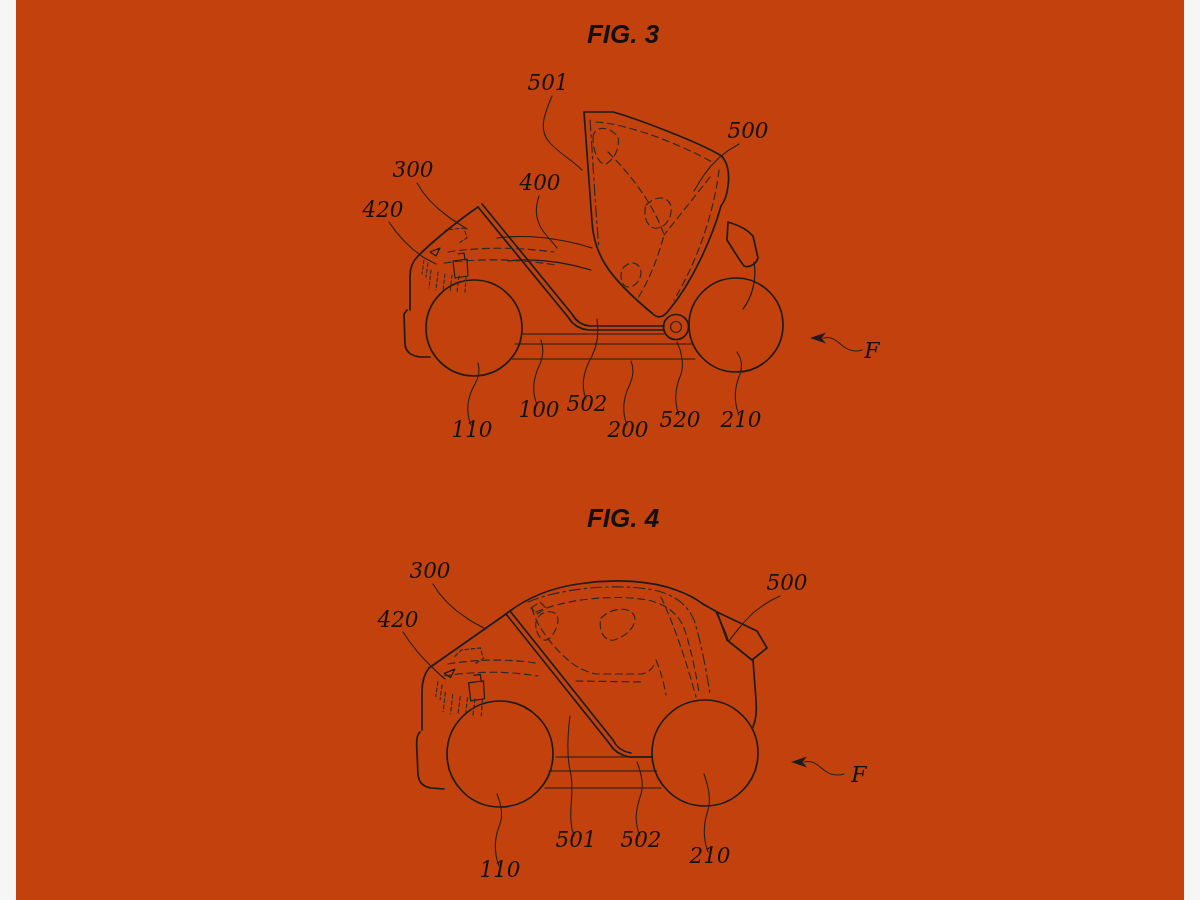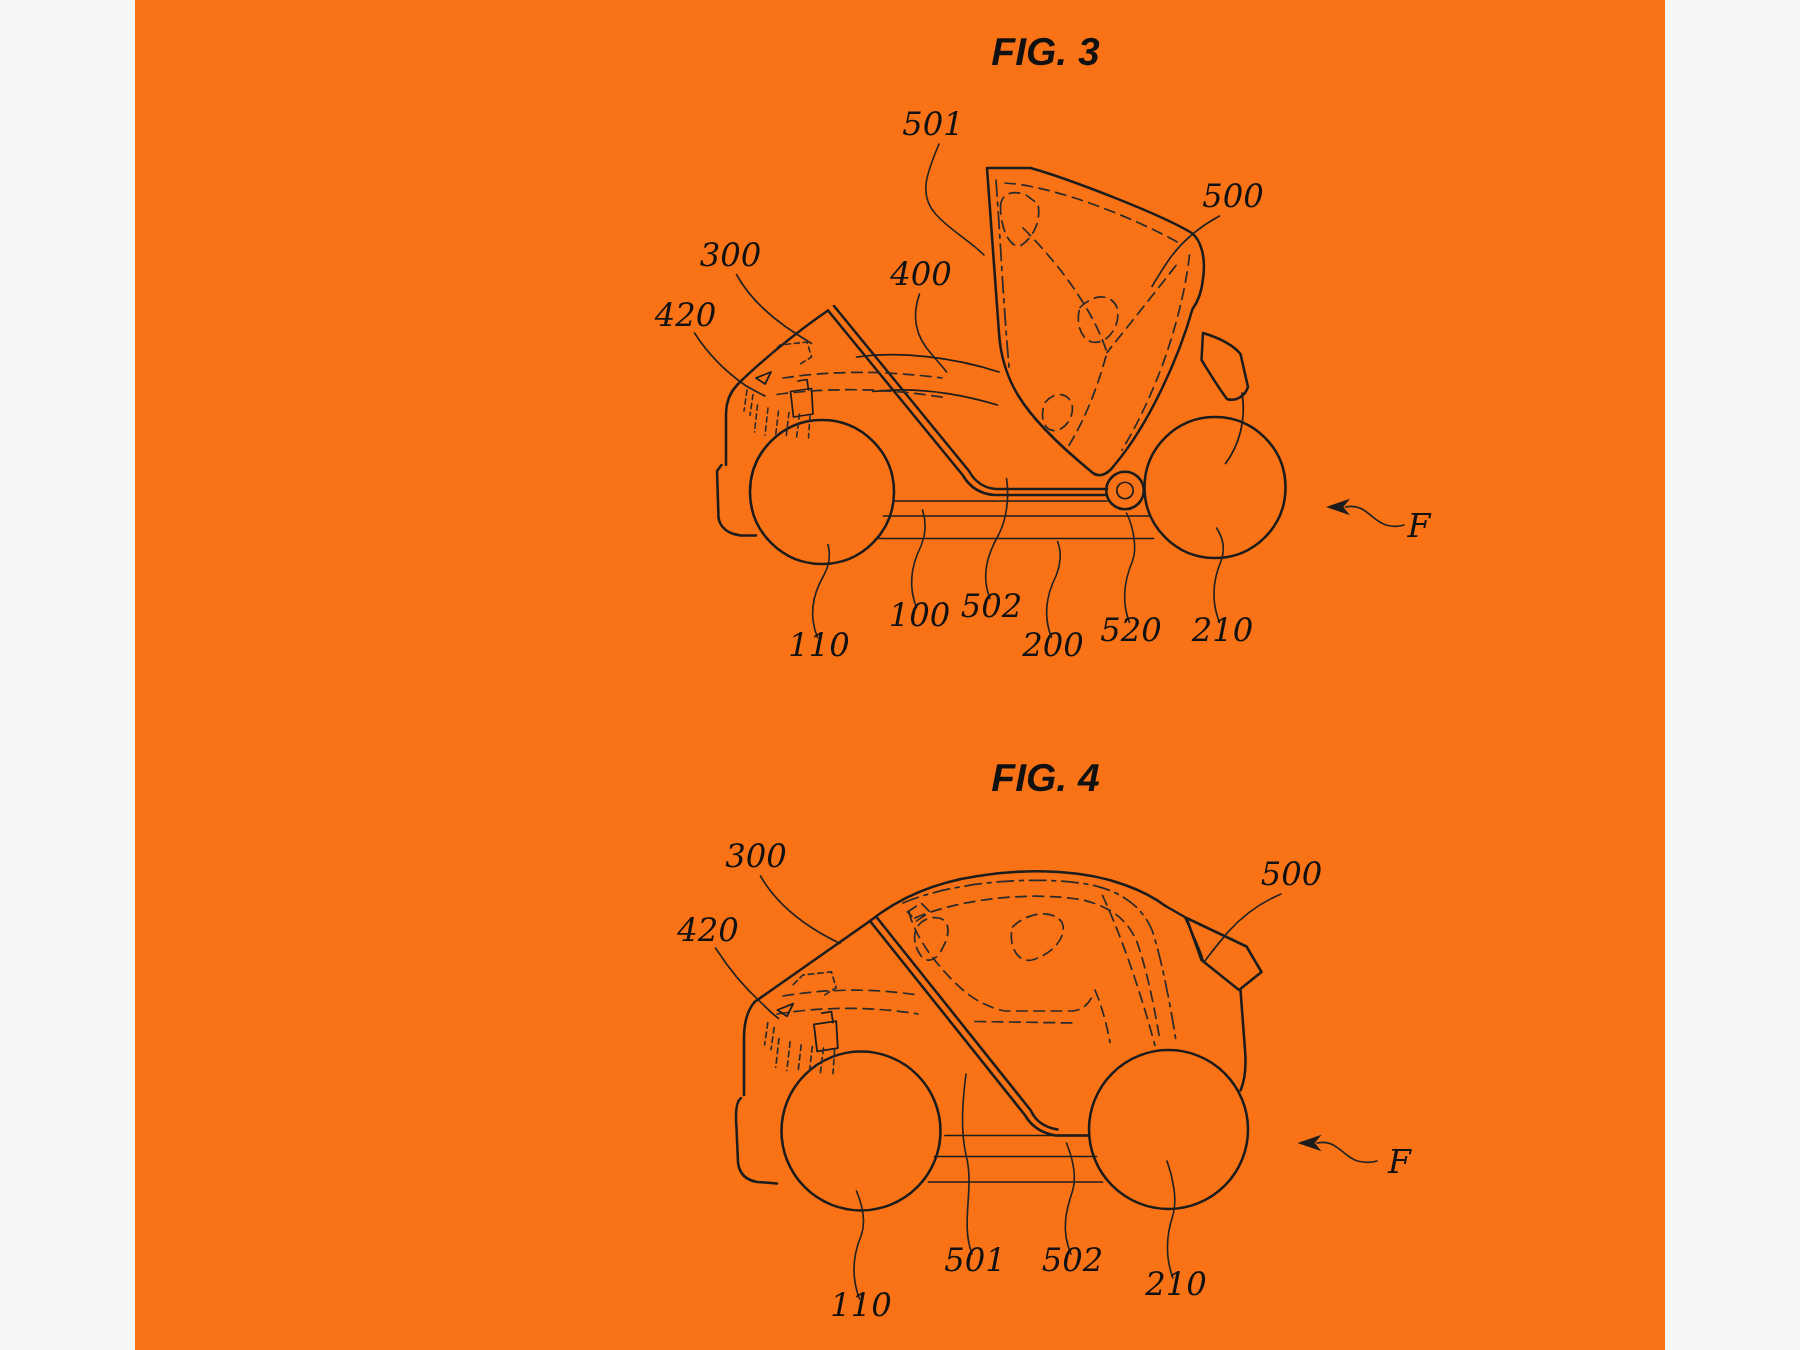--- a/index.html
+++ b/index.html
@@ -1,17 +1,17 @@
 <!DOCTYPE html>
 <html><head>
 <meta charset="utf-8">
 <style>
   html,body{margin:0;padding:0;background:#f6f6f6;}
   .page{
-    position:relative;width:1020px;height:900px;background:#f97316;
+    position:relative;width:1168px;height:900px;background:#c2410c;
     font-family:"Liberation Sans",sans-serif;overflow:hidden;margin:0 auto;
   }
   svg{position:absolute;inset:0;}
   .outline{fill:none;stroke:#1c1c1c;stroke-width:1.7;stroke-linecap:round;stroke-linejoin:round;}
   .thin{fill:none;stroke:#1c1c1c;stroke-width:1.15;stroke-linecap:round;stroke-linejoin:round;}
   .dashed{fill:none;stroke:#2a2a2a;stroke-width:1.15;stroke-dasharray:7 4.5;stroke-linecap:round;}
   .dashdot{fill:none;stroke:#2a2a2a;stroke-width:1.15;stroke-dasharray:11 4 2.5 4;stroke-linecap:round;}
   .finedash{fill:none;stroke:#2a2a2a;stroke-width:1.05;stroke-dasharray:3.5 2.5;stroke-linecap:round;}
   .leader{fill:none;stroke:#222;stroke-width:1.1;stroke-linecap:round;}
   .arrowhead{fill:#1c1c1c;stroke:none;}

